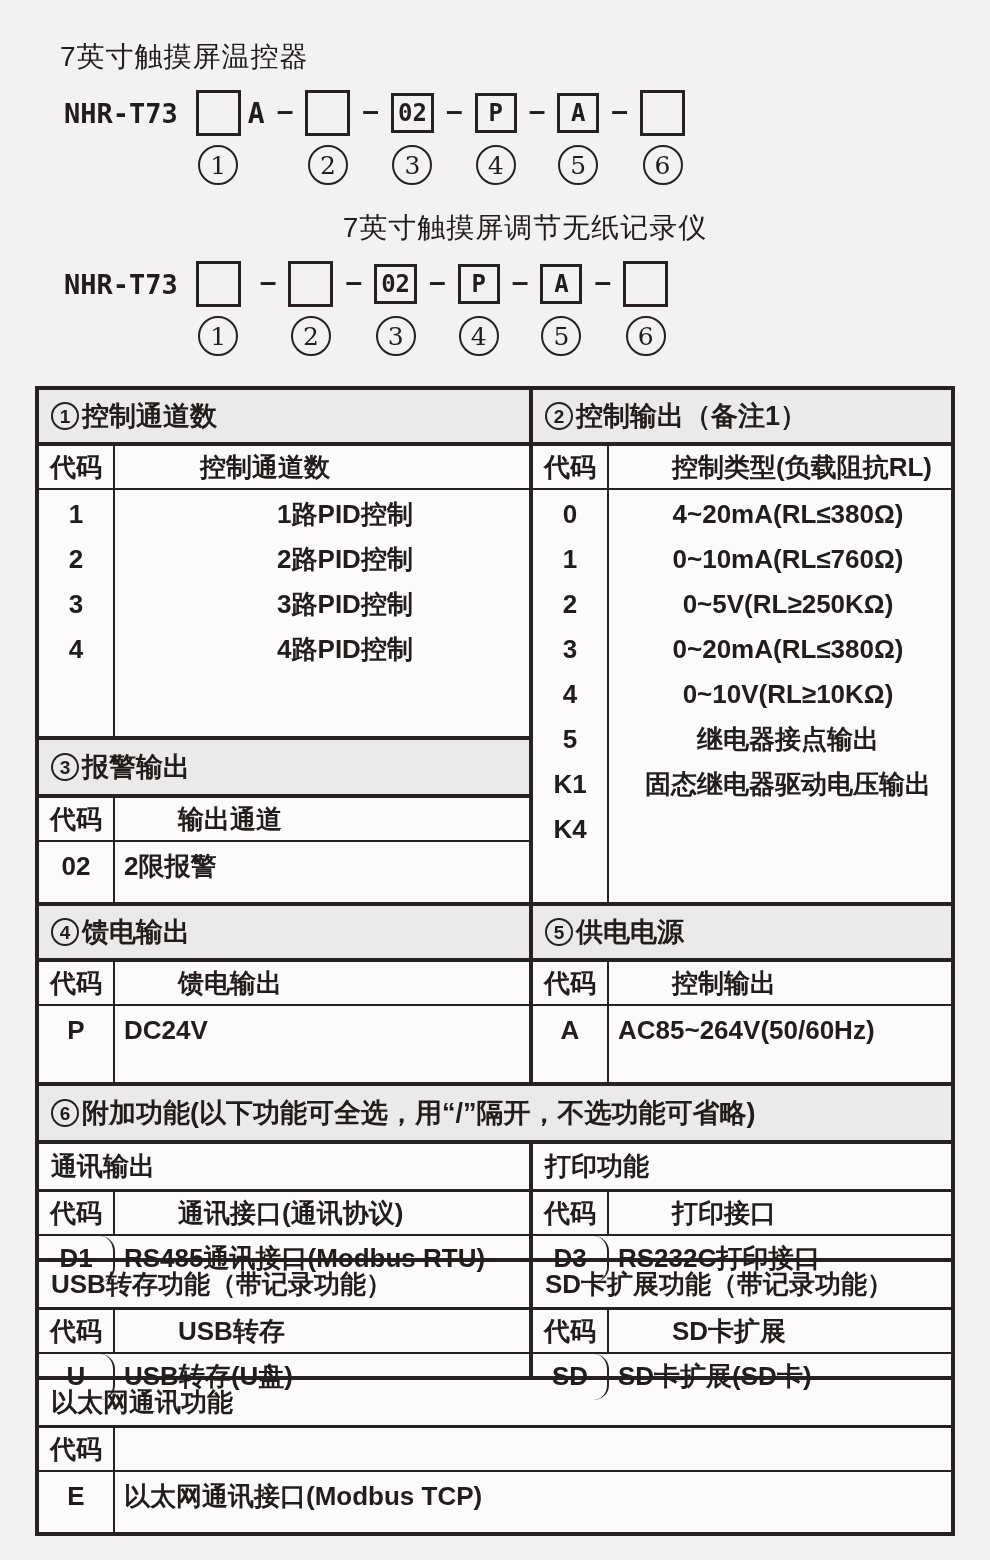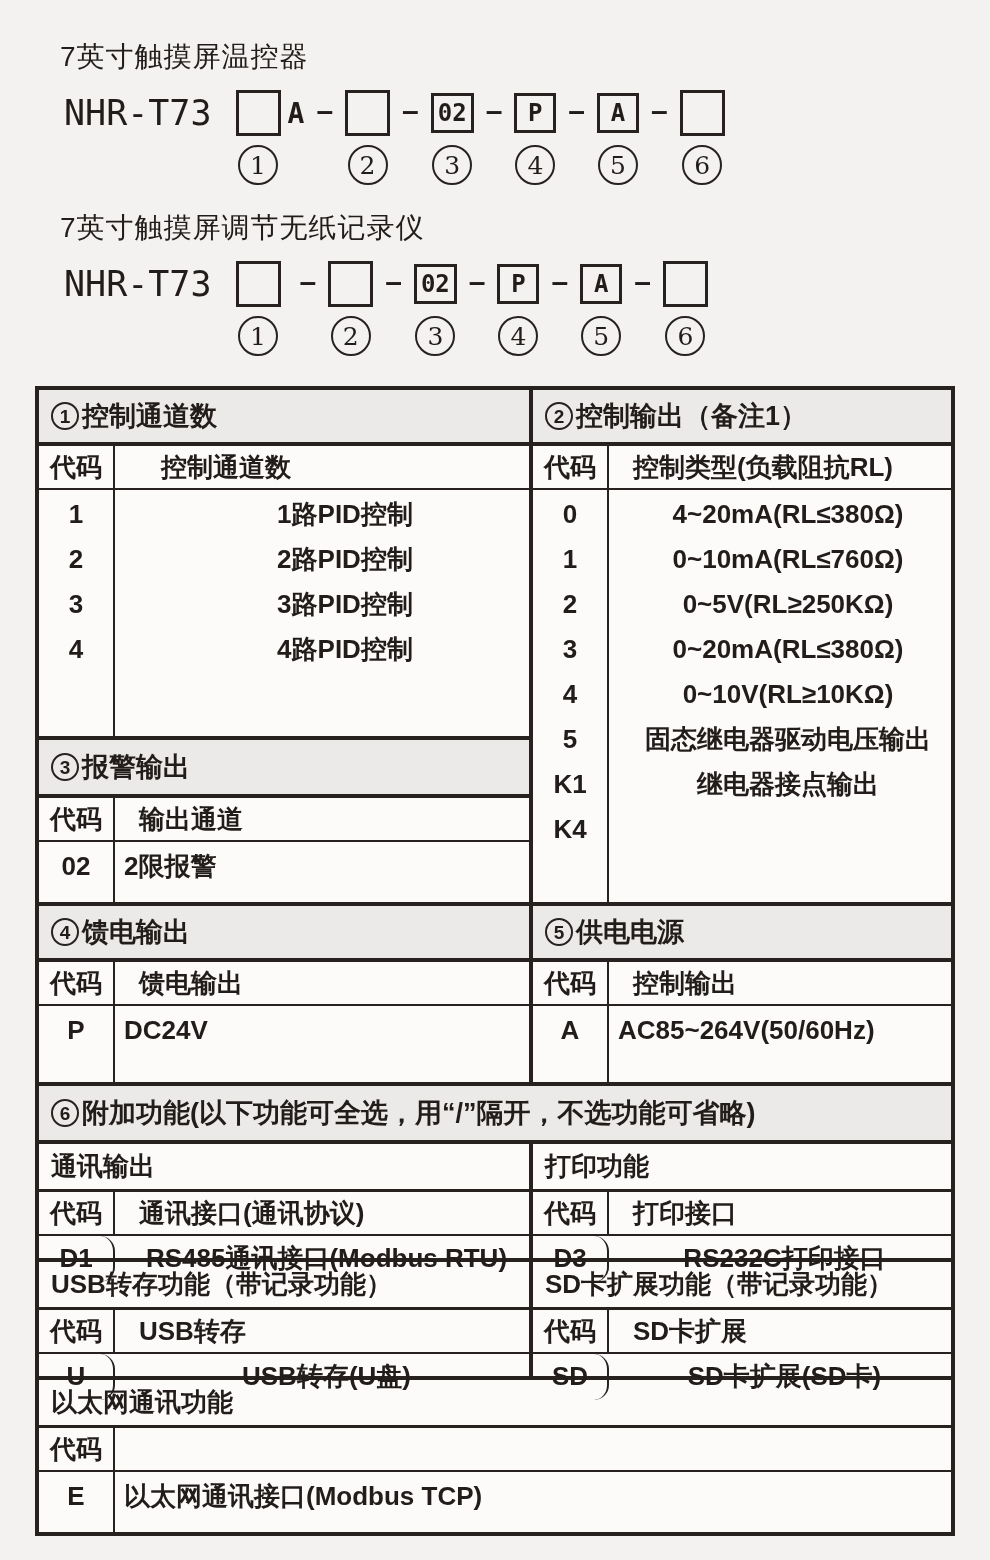--- a/index.html
+++ b/index.html
@@ -21,31 +21,31 @@
   .page{width:990px;min-height:1560px;position:relative;}
 
   
   .top{padding:38px 0 0 60px;}
   .ptitle{
     font-size:28px;
     font-weight:500;
     letter-spacing:1px;
     margin-bottom:14px;
   }
-  .product + .product{margin-top:24px;}
+  .product + .product{margin-top:24px;text-align:center;}
   .model-grid{
     display:grid;
     grid-template-columns:repeat(13,max-content);
     align-items:center;
     margin-left:4px;
   }
   .prefix{
     font-family:"DejaVu Sans Mono","Liberation Mono",monospace;
-    font-weight:400;font-size:35px;letter-spacing:0;
-    margin-right:24px;
+    font-weight:700;font-size:27px;letter-spacing:0;
+    margin-right:18px;
   }
   .box{
     min-width:42px;height:40px;
     border:3px solid var(--line);
     background:transparent;
     display:flex;align-items:center;justify-content:center;
     font-family:"DejaVu Sans Mono","Liberation Mono",monospace;
     font-weight:700;font-size:24px;
     padding:0 4px;
   }
@@ -72,21 +72,21 @@
     background:var(--cell-bg);
     font-size:26px;font-weight:700;
   }
   .band{display:flex;border-bottom:4px solid var(--line);}
   .band:last-child{border-bottom:none;}
   .colL{width:494px;border-right:4px solid var(--line);display:flex;flex-direction:column;}
   .colR{flex:1;display:flex;flex-direction:column;}
   .bandA{height:516px;}
   .bandB{height:180px;}
   .bandC{height:58px;display:block;}
-  .bandD,.bandE{height:118px;text-align:center;}
+  .bandD,.bandE{height:118px;}
   .bandF{height:152px;display:flex;flex-direction:column;}
 
   .sec-header{
     background:var(--hdr-bg);
     border-bottom:4px solid var(--line);
     height:56px;flex:none;
     display:flex;align-items:center;
     padding-left:12px;
     font-size:27px;font-weight:700;
     white-space:nowrap;
@@ -106,20 +106,21 @@
     display:flex;align-items:center;
     padding-left:12px;
     font-weight:700;white-space:nowrap;
   }
 
   .code-hdr{
     height:44px;flex:none;
     border-bottom:2.5px solid var(--line);
     display:flex;align-items:stretch;
     white-space:nowrap;
+    gap:39px;
   }
   .code-cell{
     width:76px;flex:none;
     border-right:2.5px solid var(--line);
     display:flex;align-items:center;justify-content:center;
   }
   .label-cell{
     flex:1;display:flex;align-items:center;
     padding-left:24px;overflow:hidden;
   }
@@ -268,22 +269,22 @@
             <span>5</span>
             <span>K1</span>
             <span>K4</span>
           </div>
           <div class="labels-col">
             <span>4~20mA(RL≤380Ω)</span>
             <span>0~10mA(RL≤760Ω)</span>
             <span>0~5V(RL≥250KΩ)</span>
             <span>0~20mA(RL≤380Ω)</span>
             <span>0~10V(RL≥10KΩ)</span>
+            <span>继电器接点输出</span>
             <span>固态继电器驱动电压输出</span>
-            <span>继电器接点输出</span>
           </div>
         </div>
       </div>
     </div>
 
     <div class="band bandB">
       <div class="colL">
         <div class="sec-header">
           <span class="numcircle">4</span>
           <span>馈电输出</span>

